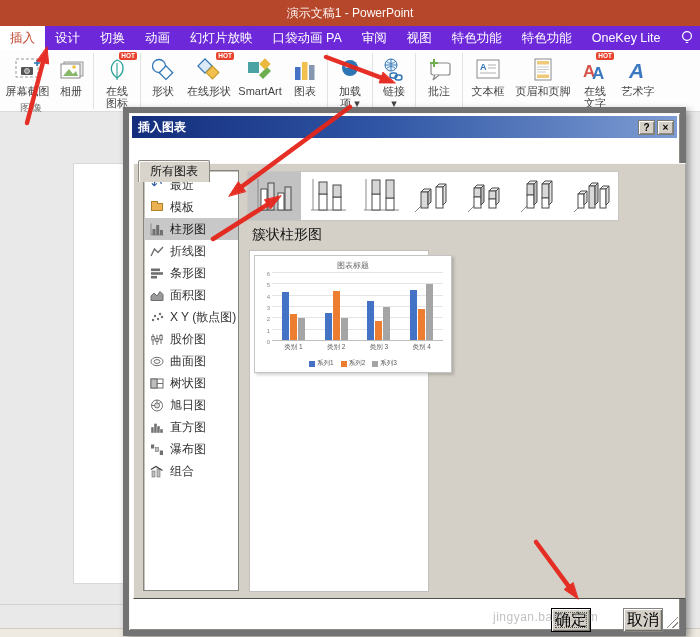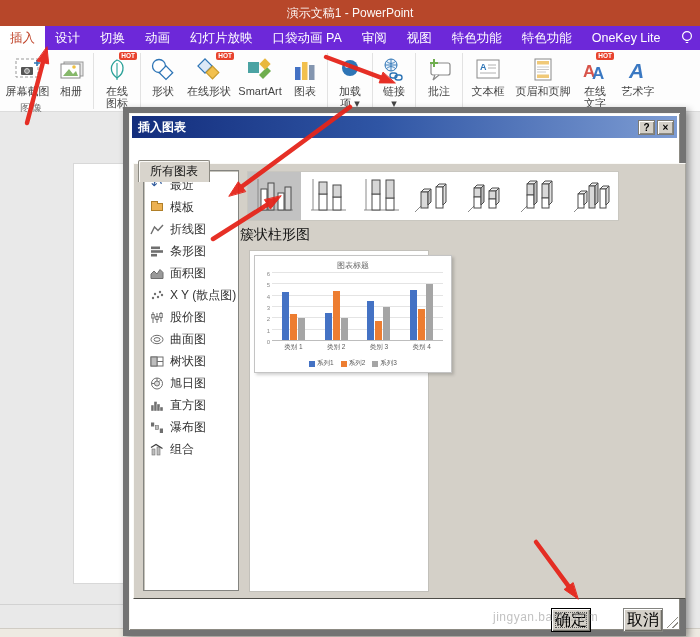--- a/index.html
+++ b/index.html
@@ -63,21 +63,21 @@
   .licon.txt { font-size:13px; color:#2b579a; line-height:14px; }
   .icon-folder { width:12px; height:8px; background:#ECB152; border:1px solid #B07F28; position:relative; }
   .icon-folder::before { content:""; position:absolute; left:-1px; top:-3px; width:5px; height:2px;
     background:#ECB152; border:1px solid #B07F28; border-bottom:none; }
 
   .gallery { position:absolute; left:113px; top:7px; width:372px; height:50px; background:#fff;
     border:1px solid #c9c7c0; display:flex; }
   .thumb { width:53px; height:48px; display:flex; align-items:center; justify-content:center; }
   .thumb.sel { background:#c2c2c2; }
 
-  .subhead { position:absolute; left:106px; top:62px; font-size:14px; color:#141414; }
+  .subhead { position:absolute; left:118px; top:62px; font-size:14px; color:#141414; }
   .preview { position:absolute; left:115px; top:86px; width:180px; height:342px; background:#fff;
     border:1px solid #c2c0ba; }
   .chartbox { position:absolute; left:4px; top:4px; width:198px; height:118px; background:#fff;
     border:1px solid #c4c4c4; box-shadow:2px 2px 3px rgba(0,0,0,.18); }
   .ctitle { margin-top:4px; text-align:center; font-size:8px; color:#666; }
   .plotwrap { position:absolute; left:17px; right:8px; top:17px; bottom:31px; }
   .gridline { position:absolute; left:0; right:0; height:1px; background:#e4e4e4; }
   .axisline { position:absolute; left:0; right:0; bottom:0; height:1px; background:#bdbdbd; }
   .ylabs { position:absolute; left:8px; top:17px; bottom:31px; width:8px; }
   .ylab { position:absolute; right:1px; font-size:6px; color:#8a8a8a; transform:translateY(4px); }
@@ -303,20 +303,31 @@
     <div class="typelist">
       <div class="lrow">
           <span class="licon txt">↶</span>
           <span>最近</span>
         </div>
       <div class="lrow">
           <span class="licon">
             <span class="icon-folder"></span>
           </span>
           <span>模板</span>
+        </div>
+      <div class="lrow sel">
+          <span class="licon">
+            <svg width="14" height="13" viewBox="0 0 14 13">
+              <path d="M1 .5 V12 H13.5" stroke="#8a8a8a" fill="none"></path>
+              <rect x="2.5" y="6" width="3" height="6" fill="#6f6f6f"></rect>
+              <rect x="6.2" y="2" width="3" height="10" fill="#6f6f6f"></rect>
+              <rect x="9.9" y="7" width="3" height="5" fill="#6f6f6f"></rect>
+            </svg>
+          </span>
+          <span>柱形图</span>
         </div>
       <div class="lrow">
           <span class="licon">
             <svg width="14" height="13" viewBox="0 0 14 13">
               <polyline points="1,11 4.5,4 8,7.5 13,2" fill="none" stroke="#6f6f6f" stroke-width="1.4"></polyline>
             </svg>
           </span>
           <span>折线图</span>
         </div>
       <div class="lrow">

